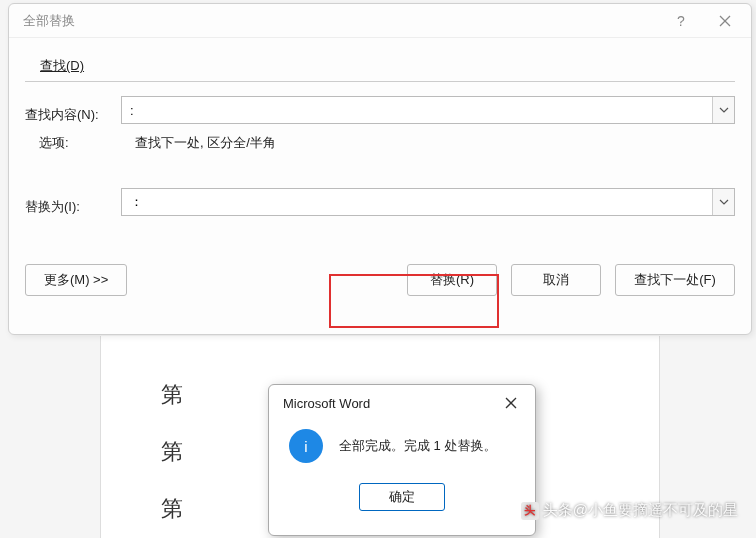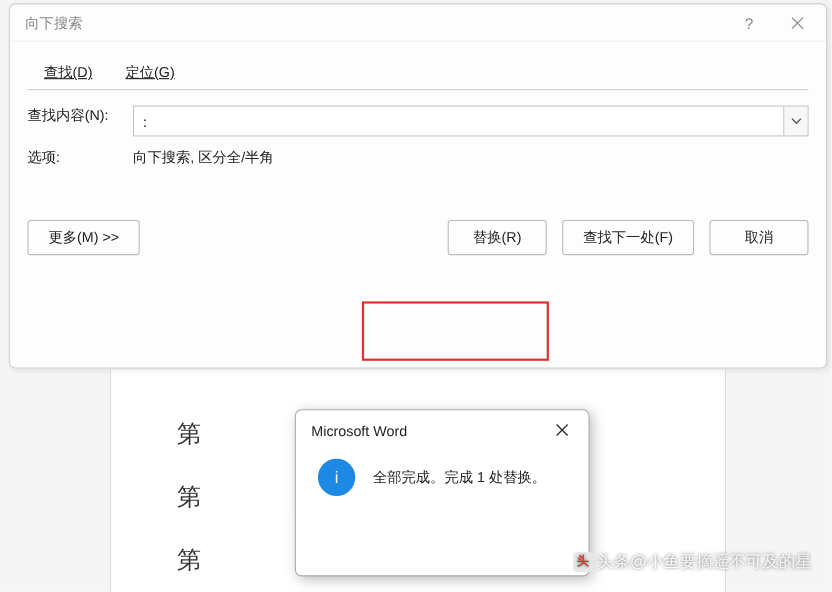--- a/index.html
+++ b/index.html
@@ -56,21 +56,21 @@
       text-decoration: underline;
     }
     .tab.active {
       border: 1px solid #ccc;
       border-bottom: 1px solid #fdfdfd;
       border-radius: 3px 3px 0 0;
       background: #fdfdfd;
     }
     .form-row {
       display: flex;
-      align-items: flex-start;
+      align-items: flex-end;
       margin-bottom: 10px;
     }
     .form-label {
       width: 96px;
       color: #222;
     }
     .combo {
       flex: 1;
       display: flex;
       height: 28px;
@@ -90,20 +90,21 @@
       display: flex;
       align-items: center;
       justify-content: center;
       border-left: 1px solid #ccc;
       background: #f7f7f7;
       cursor: pointer;
     }
     .options-row {
       display: flex;
       margin-bottom: 36px;
+      margin-left: 14px;
     }
     .options-label { width: 96px; color: #222; }
     .options-value { color: #222; }
     .button-row {
       display: flex;
       align-items: flex-end;
       gap: 14px;
       margin-top: 48px;
     }
     .btn {
@@ -138,21 +139,21 @@
       border-left: 1px solid #ddd;
       border-right: 1px solid #ddd;
       padding: 30px 60px;
       color: #555;
       font-size: 22px;
       line-height: 2.6;
     }
     .doc-line { color: #333; }
     .msgbox {
       position: absolute;
-      top: 372px;
+      top: 384px;
       left: 268px;
       width: 268px;
       height: 152px;
       background: #fff;
       border: 1px solid #aaa;
       border-radius: 6px;
       box-shadow: 3px 3px 12px rgba(0,0,0,0.25);
     }
     .msgbox-title {
       display: flex;
@@ -228,59 +229,69 @@
 <body>
 
 <div class="doc-bg">
   <div class="doc-line">第</div>
   <div class="doc-line">第</div>
   <div class="doc-line">第</div>
 </div>
 
 <div class="dialog">
   <div class="titlebar">
-    <span class="title-text">向下搜索</span>
+    <span class="title-text">全部替换</span>
     <div class="titlebar-btn">?</div>
     <div class="titlebar-btn">
       <svg width="12" height="12" viewBox="0 0 12 12">
           <line x1="1" y1="1" x2="11" y2="11" stroke-width="1.2"></line>
           <line x1="11" y1="1" x2="1" y2="11" stroke-width="1.2"></line>
         </svg>
     </div>
   </div>
   <div class="content">
     <div class="tabs">
       <div class="tab">查找(D)</div>
-      <div class="tab">定位(G)</div>
     </div>
 
     <div class="form-row">
       <div class="form-label">查找内容(N):</div>
       <div class="combo">
         <input class="combo-input" value=":" style="">
         <div class="combo-btn">
           <svg width="10" height="6" viewBox="0 0 10 6">
               <polyline points="1,1 5,5 9,1" fill="none" stroke="#555" stroke-width="1.2"></polyline>
             </svg>
         </div>
       </div>
     </div>
 
     <div class="options-row">
       <div class="options-label">选项:</div>
-      <div class="options-value">向下搜索, 区分全/半角</div>
-    </div>
-
+      <div class="options-value">查找下一处, 区分全/半角</div>
+    </div>
+
+    <div class="form-row">
+      <div class="form-label">替换为(I):</div>
+      <div class="combo">
+        <input class="combo-input" value="：" style="">
+        <div class="combo-btn">
+          <svg width="10" height="6" viewBox="0 0 10 6">
+              <polyline points="1,1 5,5 9,1" fill="none" stroke="#555" stroke-width="1.2"></polyline>
+            </svg>
+        </div>
+      </div>
+    </div>
 
     <div class="button-row">
       <button class="btn">更多(M) &gt;&gt;</button>
       <div class="spacer"></div>
       <button class="btn">替换(R)</button>
+      <button class="btn">取消</button>
       <button class="btn" style="min-width:120px">查找下一处(F)</button>
-      <button class="btn">取消</button>
     </div>
   </div>
 </div>
 
 <div class="highlight-box"></div>
 
 <div class="msgbox">
   <div class="msgbox-title">
     <span class="msgbox-title-text">Microsoft Word</span>
     <div class="msgbox-close">
@@ -289,18 +300,21 @@
           <line x1="11" y1="1" x2="1" y2="11" stroke="#333" stroke-width="1.3"></line>
         </svg>
     </div>
   </div>
   <div class="msgbox-body">
     <div class="msgbox-icon">
         <span>i</span>
       </div>
     <div class="msgbox-text">全部完成。完成 1 处替换。</div>
   </div>
+  <div class="msgbox-footer">
+    <button class="msgbox-btn">确定</button>
+  </div>
 </div>
 
 <div class="watermark">
   <span class="watermark-logo">头</span>
   <span>头条@小鱼要摘遥不可及的星</span>
 </div>
 
 </body></html>

